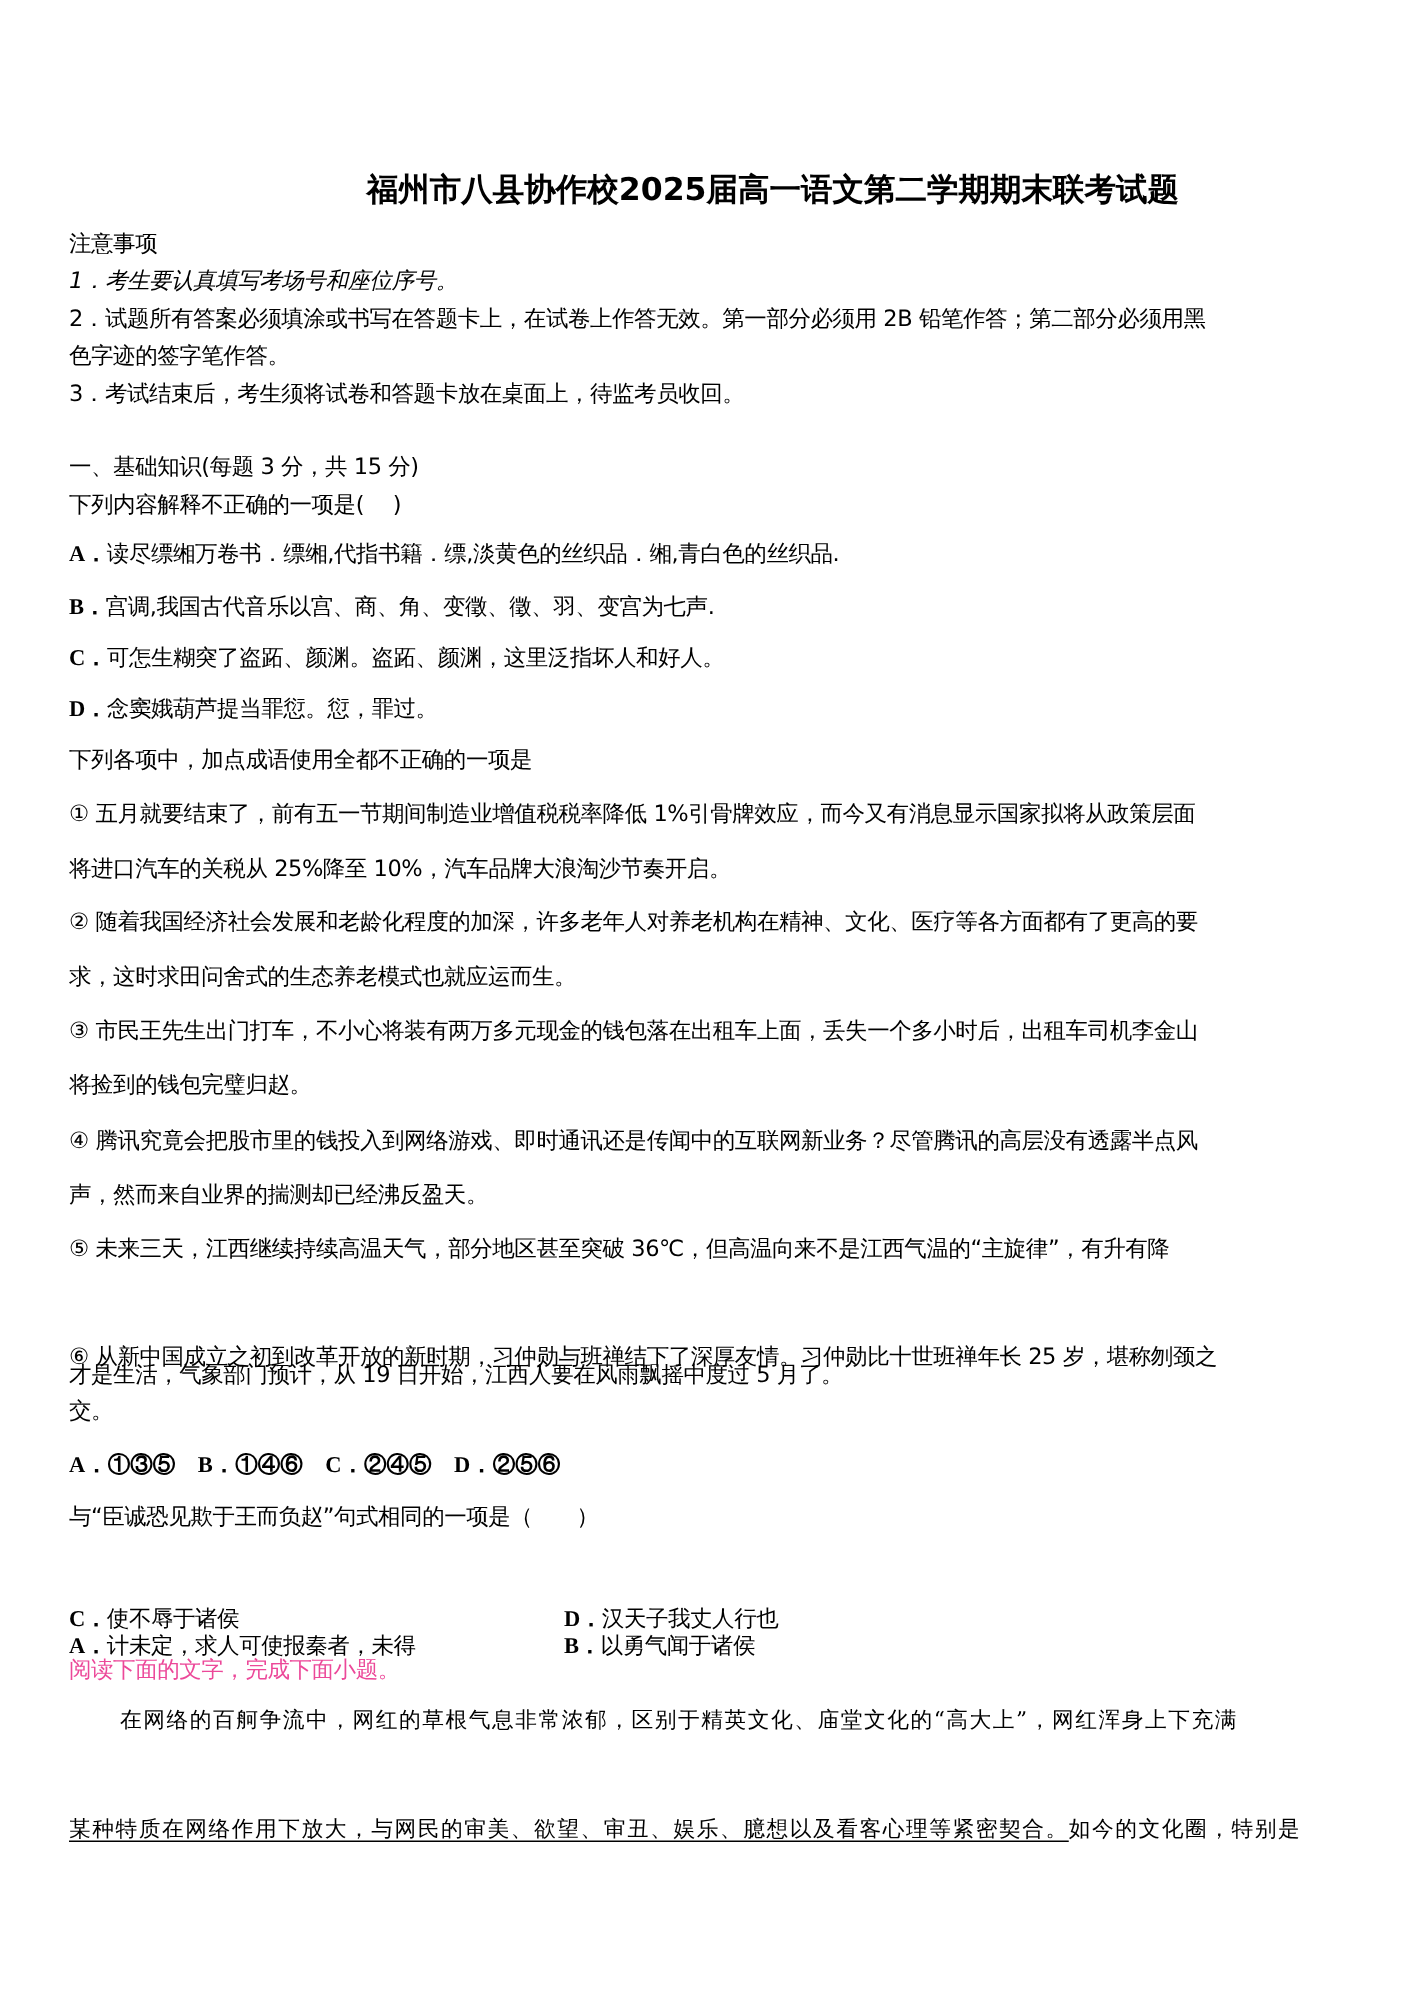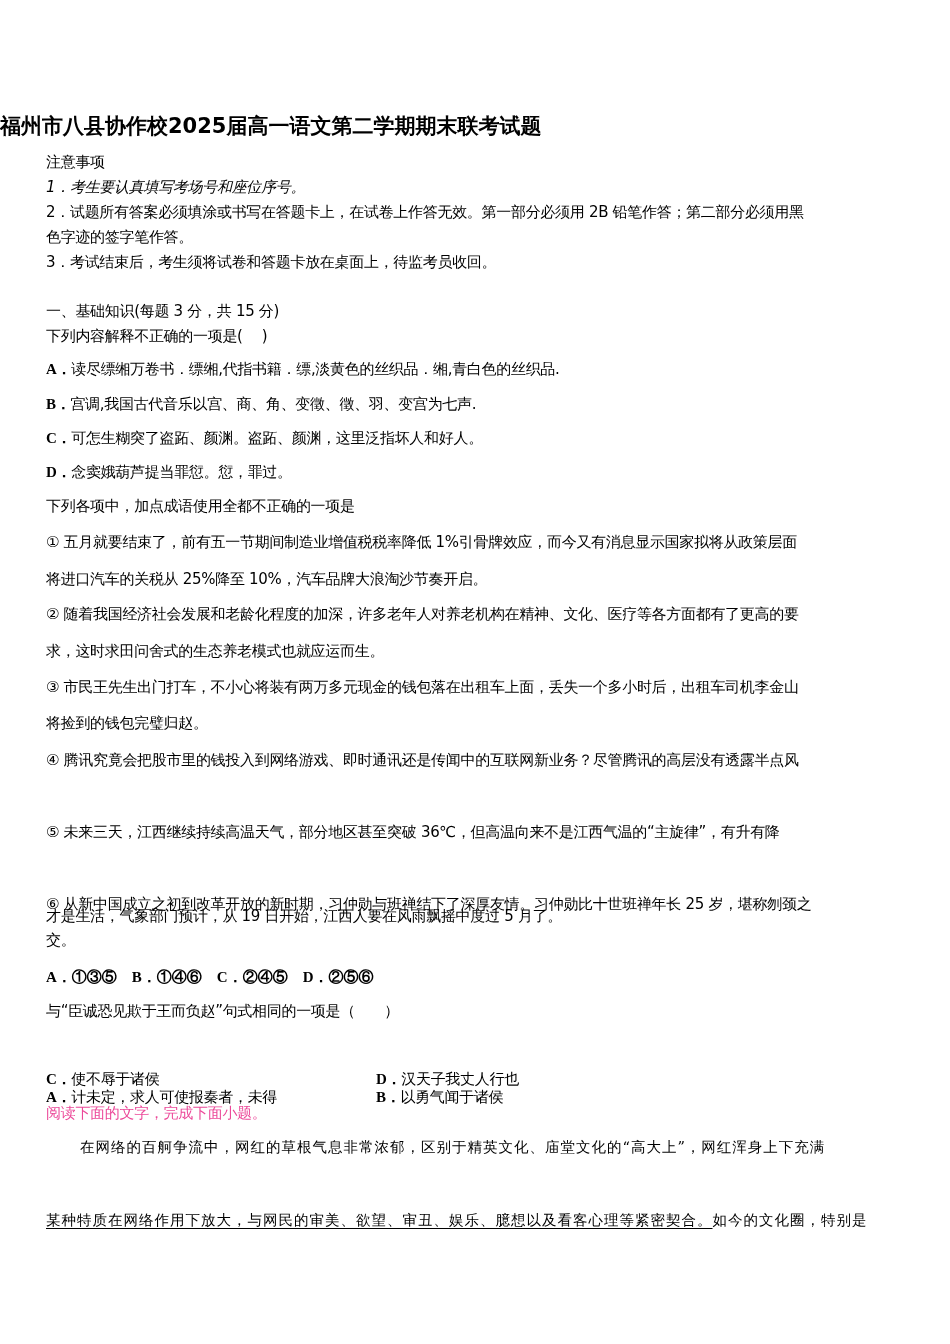--- a/index.html
+++ b/index.html
@@ -1,20 +1,20 @@
 <!DOCTYPE html>
 <html><head>
 <meta charset="utf-8">
 <style>
   html, body { margin: 0; padding: 0; background: #ffffff; }
   body { width: 950px; height: 1344px; position: relative; overflow: hidden;
          font-family: "DejaVu Sans", "Liberation Sans", sans-serif; color: #000; }
   .page { position: absolute; left: 0; top: 0; width: 950px; height: 1344px; }
   .line { position: absolute; left: 46px; white-space: nowrap; font-size: 15px; line-height: 20px; }
-  .title { position: absolute; top: 112px; left: 0; width: 786px; text-align: left;
+  .title { position: absolute; top: 112px; left: 0; width: 786px; text-align: right;
            font-size: 21px; font-weight: bold; letter-spacing: 0px; line-height: 28px; }
   .narrow { letter-spacing: -0.3px; }
   .opt-b { position: absolute; left: 376px; }
   .lbl { font-family: "Liberation Serif", serif; font-weight: bold; }
   .gray { color: #ec4899; }
   .serif-body { font-family: "DejaVu Serif", "Liberation Serif", serif; letter-spacing: 1px; font-size: 14.5px; }
   .ul { text-decoration: underline; text-underline-offset: 3px; }
   .blank { display: inline-block; width: 70px; }
 </style>
 </head>
@@ -47,20 +47,21 @@
   </div>
 
   <div class="line narrow" style="top:496px;">下列各项中，加点成语使用全都不正确的一项是</div>
   <div class="line narrow" style="top:532px;">① 五月就要结束了，前有五一节期间制造业增值税税率降低 1%引骨牌效应，而今又有消息显示国家拟将从政策层面</div>
   <div class="line narrow" style="top:569px;">将进口汽车的关税从 25%降至 10%，汽车品牌大浪淘沙节奏开启。</div>
   <div class="line narrow" style="top:604px;">② 随着我国经济社会发展和老龄化程度的加深，许多老年人对养老机构在精神、文化、医疗等各方面都有了更高的要</div>
   <div class="line narrow" style="top:641px;">求，这时求田问舍式的生态养老模式也就应运而生。</div>
   <div class="line narrow" style="top:677px;">③ 市民王先生出门打车，不小心将装有两万多元现金的钱包落在出租车上面，丢失一个多小时后，出租车司机李金山</div>
   <div class="line narrow" style="top:713px;">将捡到的钱包完璧归赵。</div>
   <div class="line narrow" style="top:750px;">④ 腾讯究竟会把股市里的钱投入到网络游戏、即时通讯还是传闻中的互联网新业务？尽管腾讯的高层没有透露半点风</div>
+  <div class="line narrow" style="top:786px;">声，然而来自业界的揣测却已经沸反盈天。</div>
   <div class="line narrow" style="top:822px;">⑤ 未来三天，江西继续持续高温天气，部分地区甚至突破 36℃，但高温向来不是江西气温的“主旋律”，有升有降</div>
   <div class="line narrow" style="top:858px;margin-top:48px;">才是生活，气象部门预计，从 19 日开始，江西人要在风雨飘摇中度过 5 月了。</div>
   <div class="line narrow" style="top:894px;">⑥ 从新中国成立之初到改革开放的新时期，习仲勋与班禅结下了深厚友情。习仲勋比十世班禅年长 25 岁，堪称刎颈之</div>
   <div class="line narrow" style="top:930px;">交。</div>
 
   <div class="line lbl" style="top:967px;">A．①③⑤　B．①④⑥　C．②④⑤　D．②⑤⑥</div>
 
   <div class="line narrow" style="top:1001px;">与“臣诚恐见欺于王而负赵”句式相同的一项是（　　）</div>
   <div class="line narrow" style="top:1087px;">
     <span><span class="lbl">A．</span><span>计未定，求人可使报秦者，未得</span></span>

